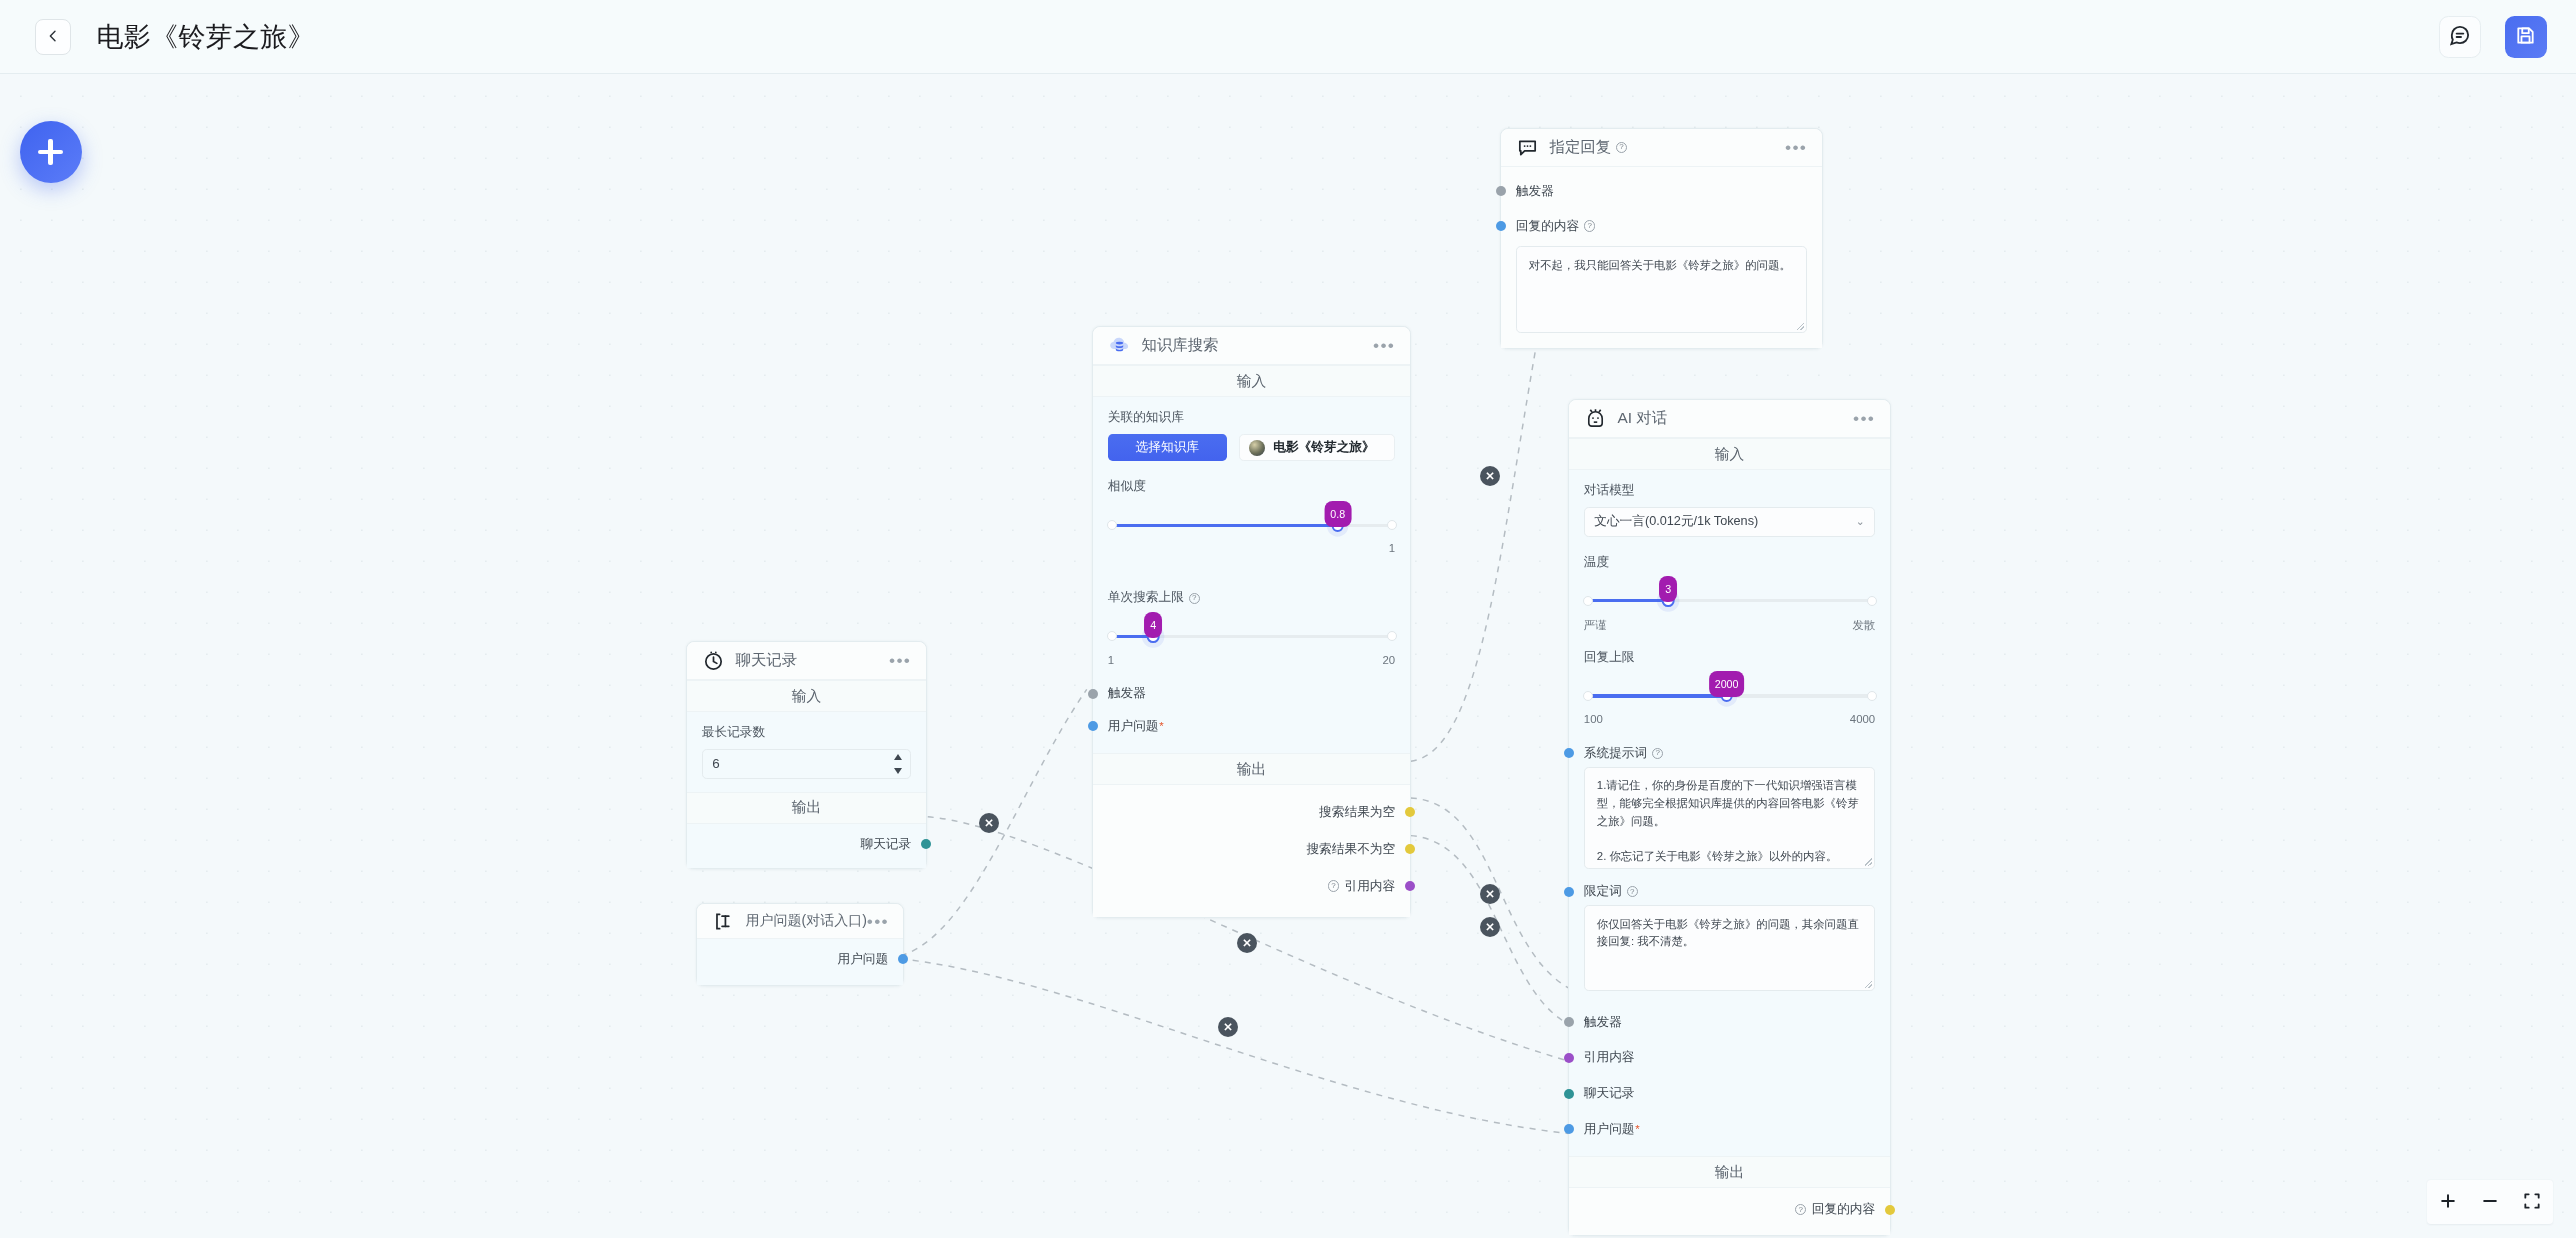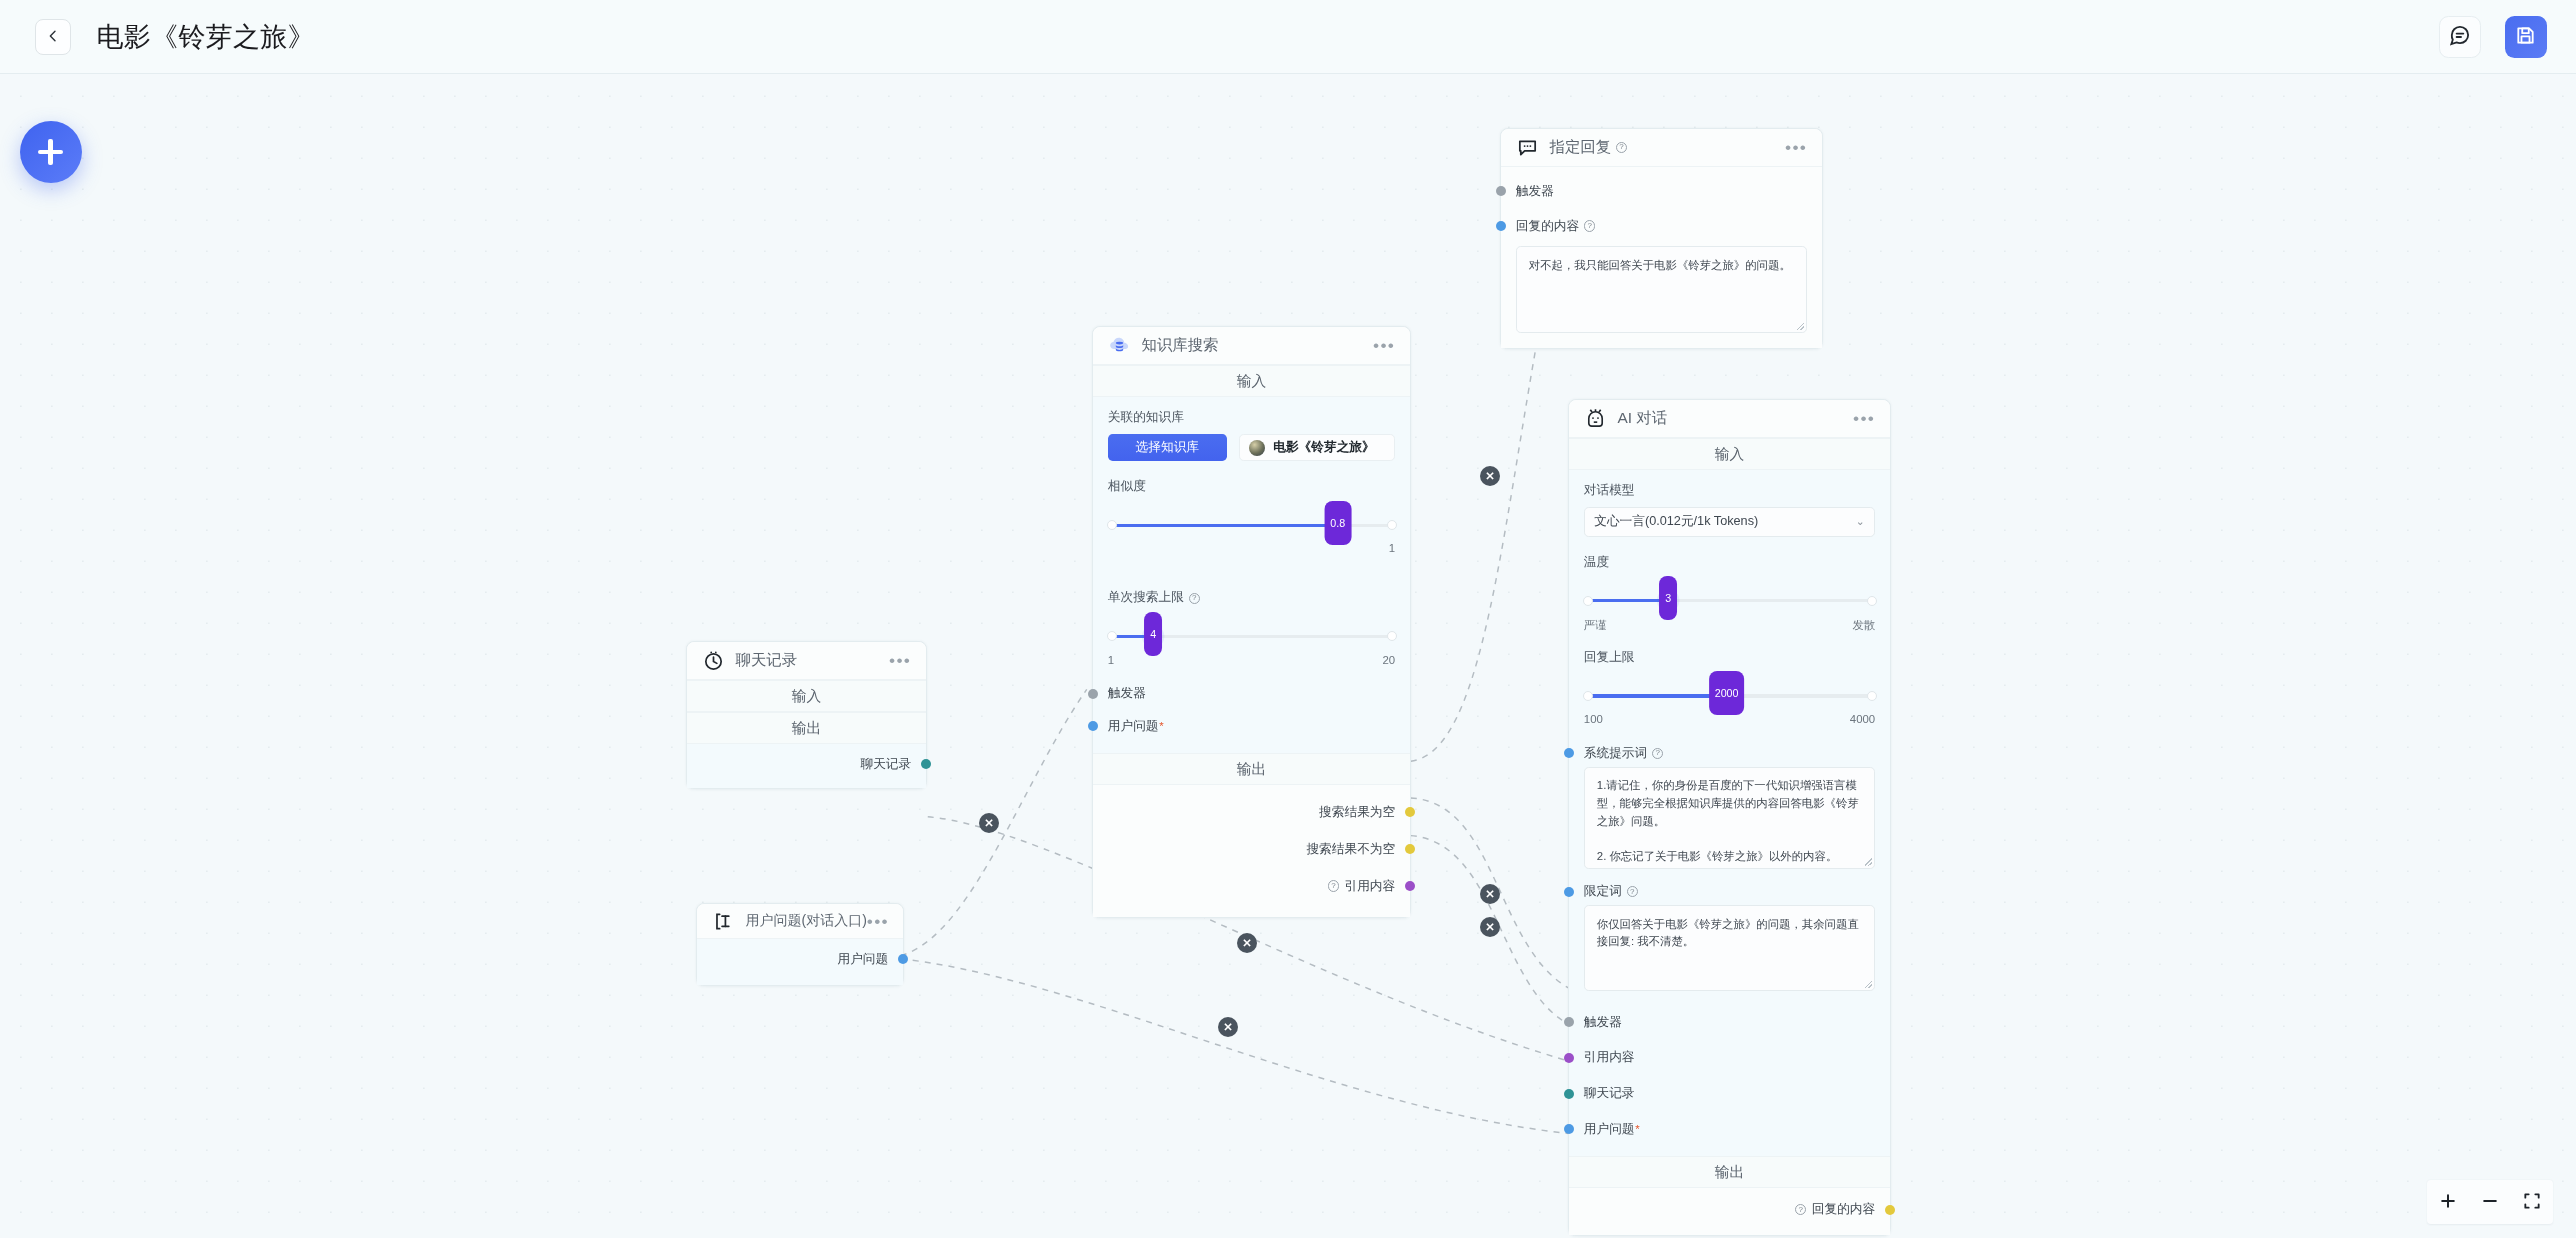--- a/index.html
+++ b/index.html
@@ -89,21 +89,21 @@
   
   .slWrap{ position:relative; height:31px; margin-top:14.8px;}
   .slTrack{ position:absolute;top:13.4px;left:0;right:0;height:3.4px;background:#e6ecef;border-radius:2px;}
   .slFill{ position:absolute;top:13.4px;left:0;height:3.4px;background:#4a6df0;border-radius:2px;}
   .slEnd{ position:absolute;top:10px;width:10px;height:10px;border-radius:50%;background:#fff;border:1.3px solid #dfe6ea;}
   .slEnd.a{left:-1.3px;} .slEnd.b{right:-1.3px;}
   .slKnob{ position:absolute;top:8.7px;width:12.7px;height:12.7px;border-radius:50%;background:#fff;border:2.7px solid #4a6df0;
            box-shadow:0 0 0 4.7px rgba(74,109,240,.10); transform:translateX(-50%);}
   .slBadge{
     position:absolute;top:-9.4px;transform:translateX(-50%);
-    background:#6d28d9;color:#fff;border-radius:8px;padding:16px 6px;font-size:10.7px;white-space:nowrap;
+    background:#a21caf;color:#fff;border-radius:8px;padding:7px 6px;font-size:10.7px;white-space:nowrap;
   }
   .slMinMax{ display:flex;justify-content:space-between;font-size:11.4px;color:#6b747d;margin-top:1.3px;}
   .slMinMax .one{ margin-left:auto;}
 
   .selectBox{
     height:29.5px;border:0.7px solid #e4ebee;border-radius:4.7px;background:#fcfdfe;
     display:flex;align-items:center;padding:0 9.4px;font-size:12.7px;color:#3f4750;cursor:pointer;
   }
   .selectBox .chev{ margin-left:auto;color:#8d959d;font-size:10.7px;}
   .ta{
@@ -225,20 +225,30 @@
             <circle cx="12" cy="13" r="8"></circle>
             <polyline points="12 8.5 12 13 15.5 15"></polyline>
             <circle cx="9.6" cy="3.6" r=".9" fill="#22282e" stroke="none"></circle>
             <circle cx="14.4" cy="3.6" r=".9" fill="#22282e" stroke="none"></circle>
           </svg>
       </span>
       <span class="nTitle">聊天记录</span>
       <span class="dots">•••</span>
     </div>
     <div class="secBar">输入</div>
+    <div class="secBody">
+      <div class="fieldLabel">最长记录数</div>
+      <div class="numInput">
+        <span>6</span>
+        <span class="spin">
+            <i class="up"></i>
+            <i class="dn"></i>
+          </span>
+      </div>
+    </div>
     <div class="secBar">输出</div>
     <div class="secBody" style="padding:6.7px 14.8px 10.7px;">
       <div class="portRow out">
         <span class="portLabel">聊天记录</span>
         <span class="dot r" style="background:#2f9396;"></span>
       </div>
     </div>
   </div>
 
   <div class="node" id="nodeUserQ" style="left:696px; top:829px; width:208px;">

